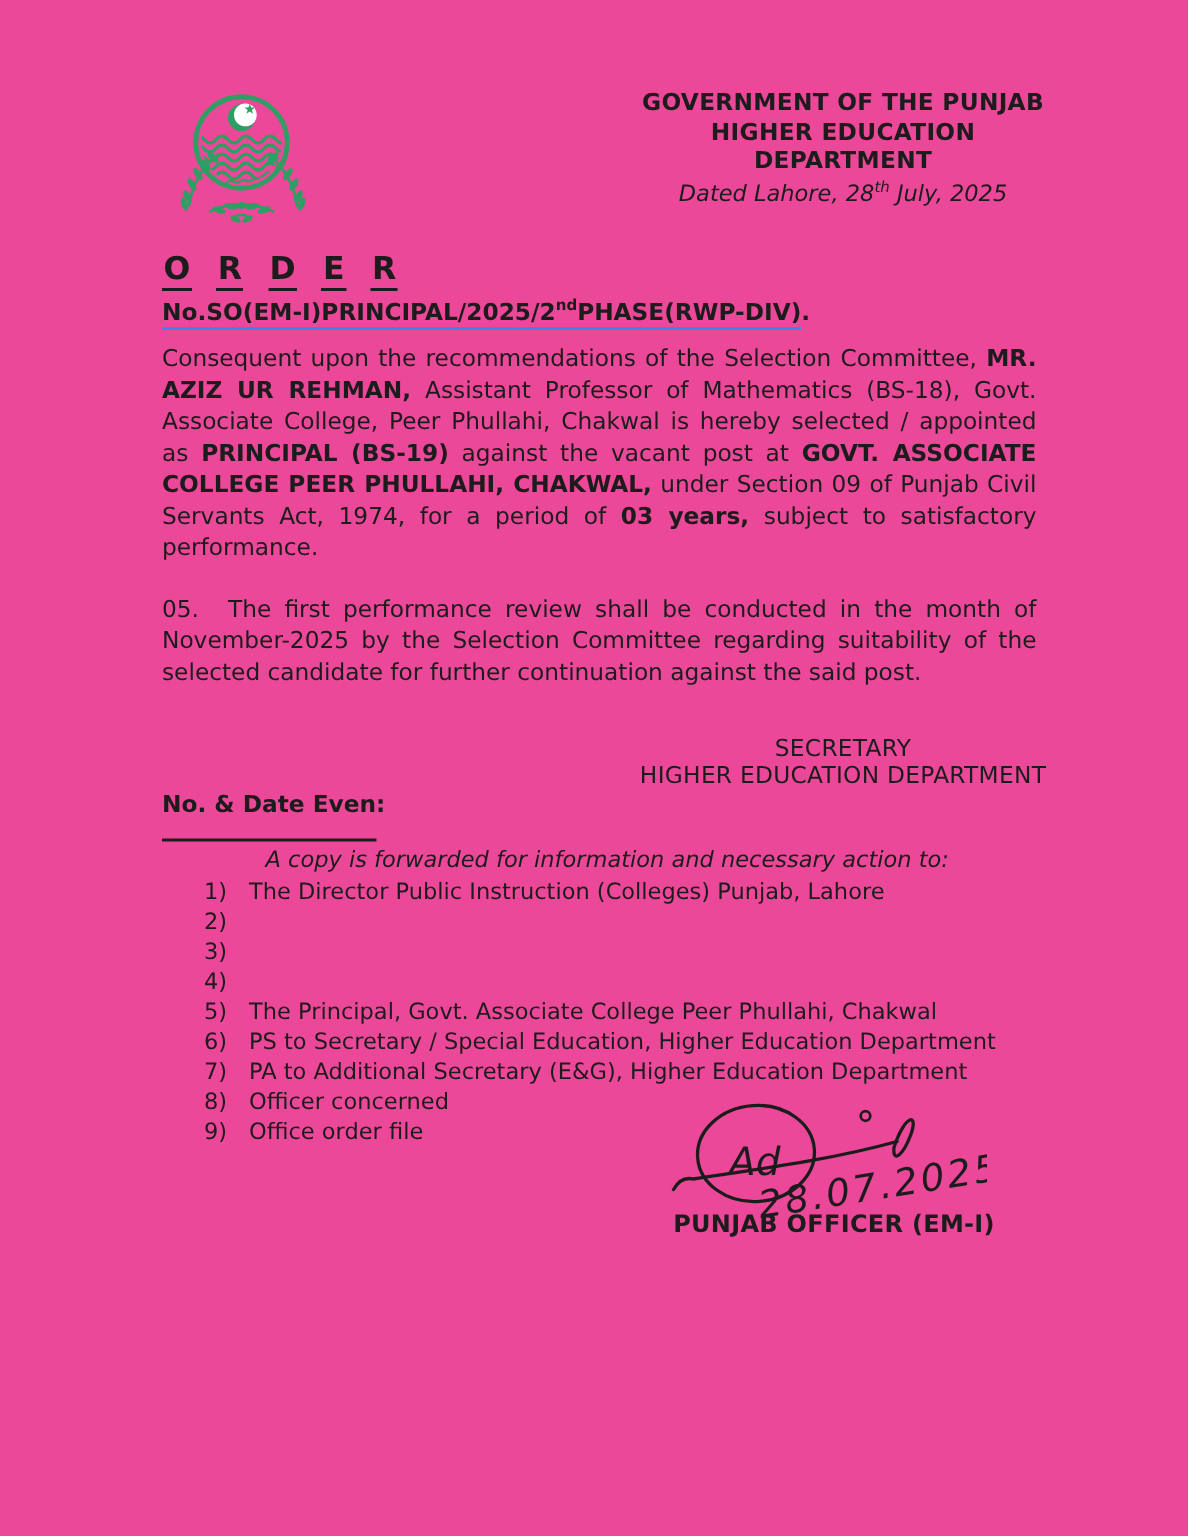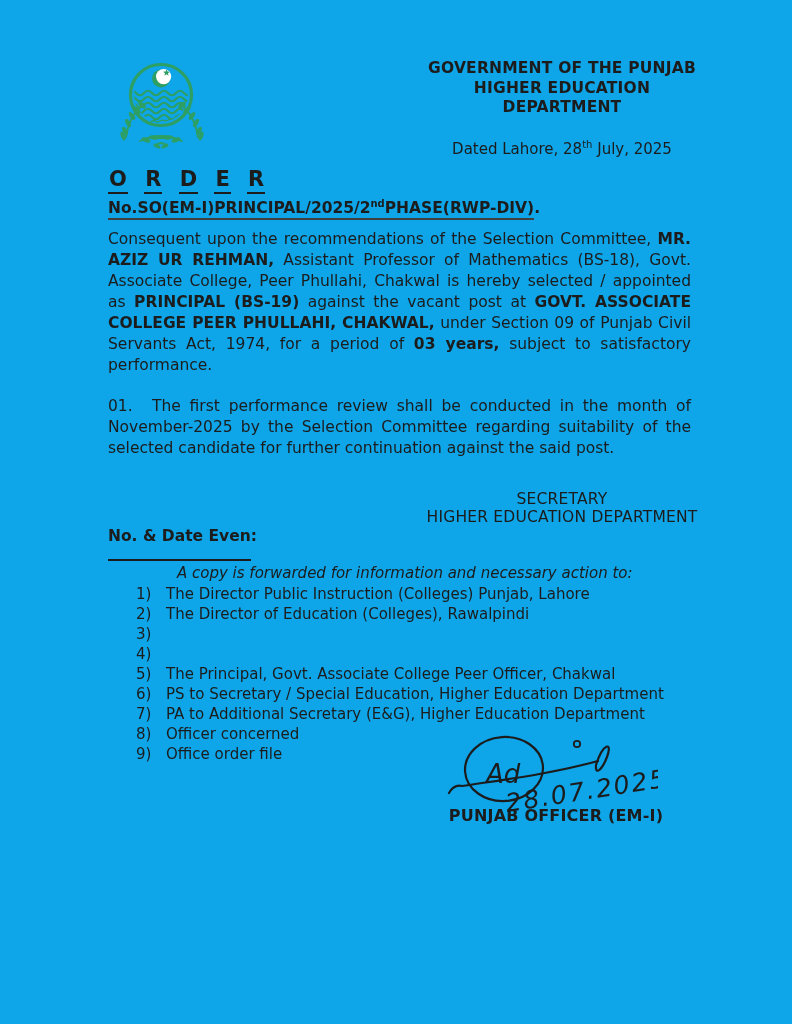--- a/index.html
+++ b/index.html
@@ -1,47 +1,47 @@
 <!DOCTYPE html>
 <html><head>
 <meta charset="utf-8">
 <style>
   * { margin:0; padding:0; box-sizing:border-box; }
   html,body { background:#ffffff; }
   .page {
     position:relative;
     width:792px; height:1024px;
-    background:#0ea5e9;
+    background:#ec4899;
     font-family:"DejaVu Sans", sans-serif;
     color:#1c1c1c;
     overflow:hidden;
   }
   .abs { position:absolute; }
 
   
   .letterhead { left:424px; top:59px; width:276px; text-align:center; }
   .letterhead .org { font-weight:bold; font-size:15.5px; line-height:19.5px; letter-spacing:0.2px; }
-  .letterhead .dateline { font-size:15px; margin-top:22px; }
+  .letterhead .dateline { font-size:15px; margin-top:2px;font-style:italic; }
   sup.small { font-size:10px; vertical-align:super; line-height:0; }
 
   
   .emblem { left:110px; top:57px; }
 
   
   .order-heading { left:108px; top:167px; font-weight:bold; font-size:21px; }
   .order-heading .ltr {
     display:inline-block;
     border-bottom:2.6px solid #1c1c1c;
     padding:0 1px 1px 1px;
     margin-right:9px;
   }
 
   
   .order-no { left:108px; top:199px; font-weight:bold; font-size:15.5px; }
-  .order-no .ul { border-bottom:2px solid #404040; padding-bottom:1px; }
+  .order-no .ul { border-bottom:2px solid #3b82f6; padding-bottom:1px; }
 
   
   .body-para {
     left:108px; width:583px;
     font-size:15.5px; line-height:21px;
     text-align:justify;
   }
   .para1 { top:229px; }
   .para2 { top:396px; }
   .para2 .para-num { display:inline-block; width:44px; }
@@ -142,49 +142,48 @@
     <span class="ltr">R</span>
     <span class="ltr">D</span>
     <span class="ltr">E</span>
     <span class="ltr">R</span>
   </div>
 
   <div class="abs order-no"><span class="ul"><span>No.SO(EM-I)PRINCIPAL/2025/2</span><sup class="small">nd</sup><span>PHASE(RWP-DIV)</span></span><span>.</span></div>
 
   <div class="abs body-para para1"><span>Consequent upon the recommendations of the Selection Committee, </span><span class="b">MR. AZIZ UR REHMAN,</span><span> Assistant Professor of Mathematics (BS-18), Govt. Associate College, Peer Phullahi, Chakwal is hereby selected / appointed as </span><span class="b">PRINCIPAL (BS-19)</span><span> against the vacant post at </span><span class="b">GOVT. ASSOCIATE COLLEGE PEER PHULLAHI, CHAKWAL,</span><span> under Section 09 of Punjab Civil Servants Act, 1974, for a period of </span><span class="b">03 years,</span><span> subject to satisfactory performance.</span></div>
 
-  <div class="abs body-para para2"><span class="para-num">01.</span><span>The first performance review shall be conducted in the month of November-2025 by the Selection Committee regarding suitability of the selected candidate for further continuation against the said post.</span></div>
+  <div class="abs body-para para2"><span class="para-num">05.</span><span>The first performance review shall be conducted in the month of November-2025 by the Selection Committee regarding suitability of the selected candidate for further continuation against the said post.</span></div>
 
   <div class="abs secretary-block">
     <div>SECRETARY</div>
     <div>HIGHER EDUCATION DEPARTMENT</div>
   </div>
 
   <div class="abs no-date-even"><span class="ul">No. &amp; Date Even</span><span>:</span></div>
 
   <div class="abs copy-intro">A copy is forwarded for information and necessary action to:</div>
 
   <div class="abs recipient-list">
     <div class="recipient-row">
         <span class="num">1)</span>
         <span>The Director Public Instruction (Colleges) Punjab, Lahore</span>
       </div>
     <div class="recipient-row">
         <span class="num">2)</span>
-        <span>The Director of Education (Colleges), Rawalpindi</span>
       </div>
     <div class="recipient-row">
         <span class="num">3)</span>
       </div>
     <div class="recipient-row">
         <span class="num">4)</span>
       </div>
     <div class="recipient-row">
         <span class="num">5)</span>
-        <span>The Principal, Govt. Associate College Peer Officer, Chakwal</span>
+        <span>The Principal, Govt. Associate College Peer Phullahi, Chakwal</span>
       </div>
     <div class="recipient-row">
         <span class="num">6)</span>
         <span>PS to Secretary / Special Education, Higher Education Department</span>
       </div>
     <div class="recipient-row">
         <span class="num">7)</span>
         <span>PA to Additional Secretary (E&amp;G), Higher Education Department</span>
       </div>
     <div class="recipient-row">

